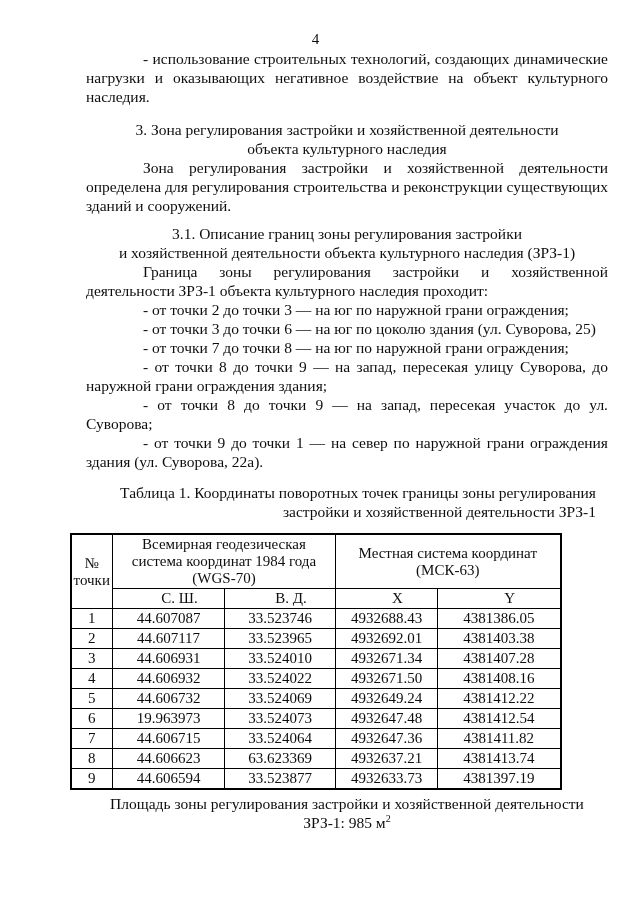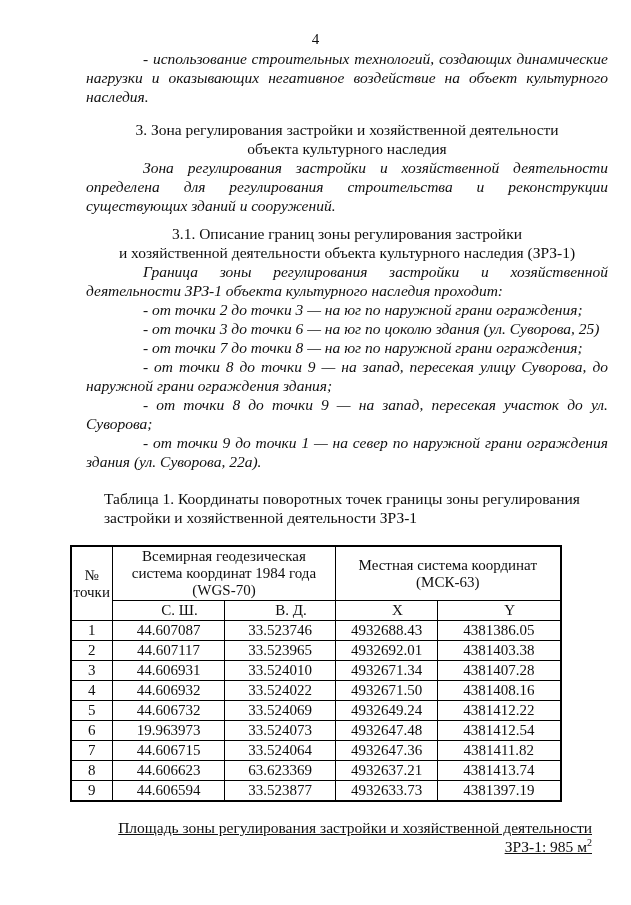--- a/index.html
+++ b/index.html
@@ -28,37 +28,36 @@
     font-size: 15px;
   }
   .content {
     margin-left: 86px;
     margin-right: 23px; 
   }
   p.body {
     margin: 0;
     text-align: justify;
     text-indent: 57px;
-    font-style: italic;
   }
   .heading {
     text-align: center;
     margin: 0;
   }
   .heading div { }
   .mt-p1   { margin-top: 10px; }
   .mt-h3   { margin-top: 14px; }
   .mt-p2   { margin-top: 13px; }
   .mt-h31  { margin-top: 9px; }
   .mt-p3   { margin-top: 8px; }
   .mt-cap  { margin-top: 16px; }
   .mt-foot { margin-top: 28px; }
   .caption {
-    text-align: left;
-    margin: 18px;
+    text-align: right;
+    margin: 12px;
   }
   table.coords {
     border-collapse: collapse;
     margin: 7px auto 0 auto;
     width: 490px;
     table-layout: fixed;
     font-size: 15px;
     line-height: 17px;
     border: 2px solid #000;
   }
@@ -71,23 +70,22 @@
   }
   table.coords tr.group-row td { height: 30px; }
   table.coords tr.sub-row td   { height: 17px; padding-left: 24px; }
   table.coords tr.data-row td  { height: 16px; }
   .col-no  { width: 42px; }
   .col-lat { width: 112px; }
   .col-lon { width: 111px; }
   .col-x   { width: 102px; }
   .col-y   { width: 123px; }
   .footer {
-    text-align: right;
-    margin: 16px;
-    text-decoration: underline;
+    text-align: center;
+    margin: 4px;
   }
   .footer sup {
     font-size: 10px;
     line-height: 0;
   }
 </style>
 </head>
 <body>
 
 <div class="page">

